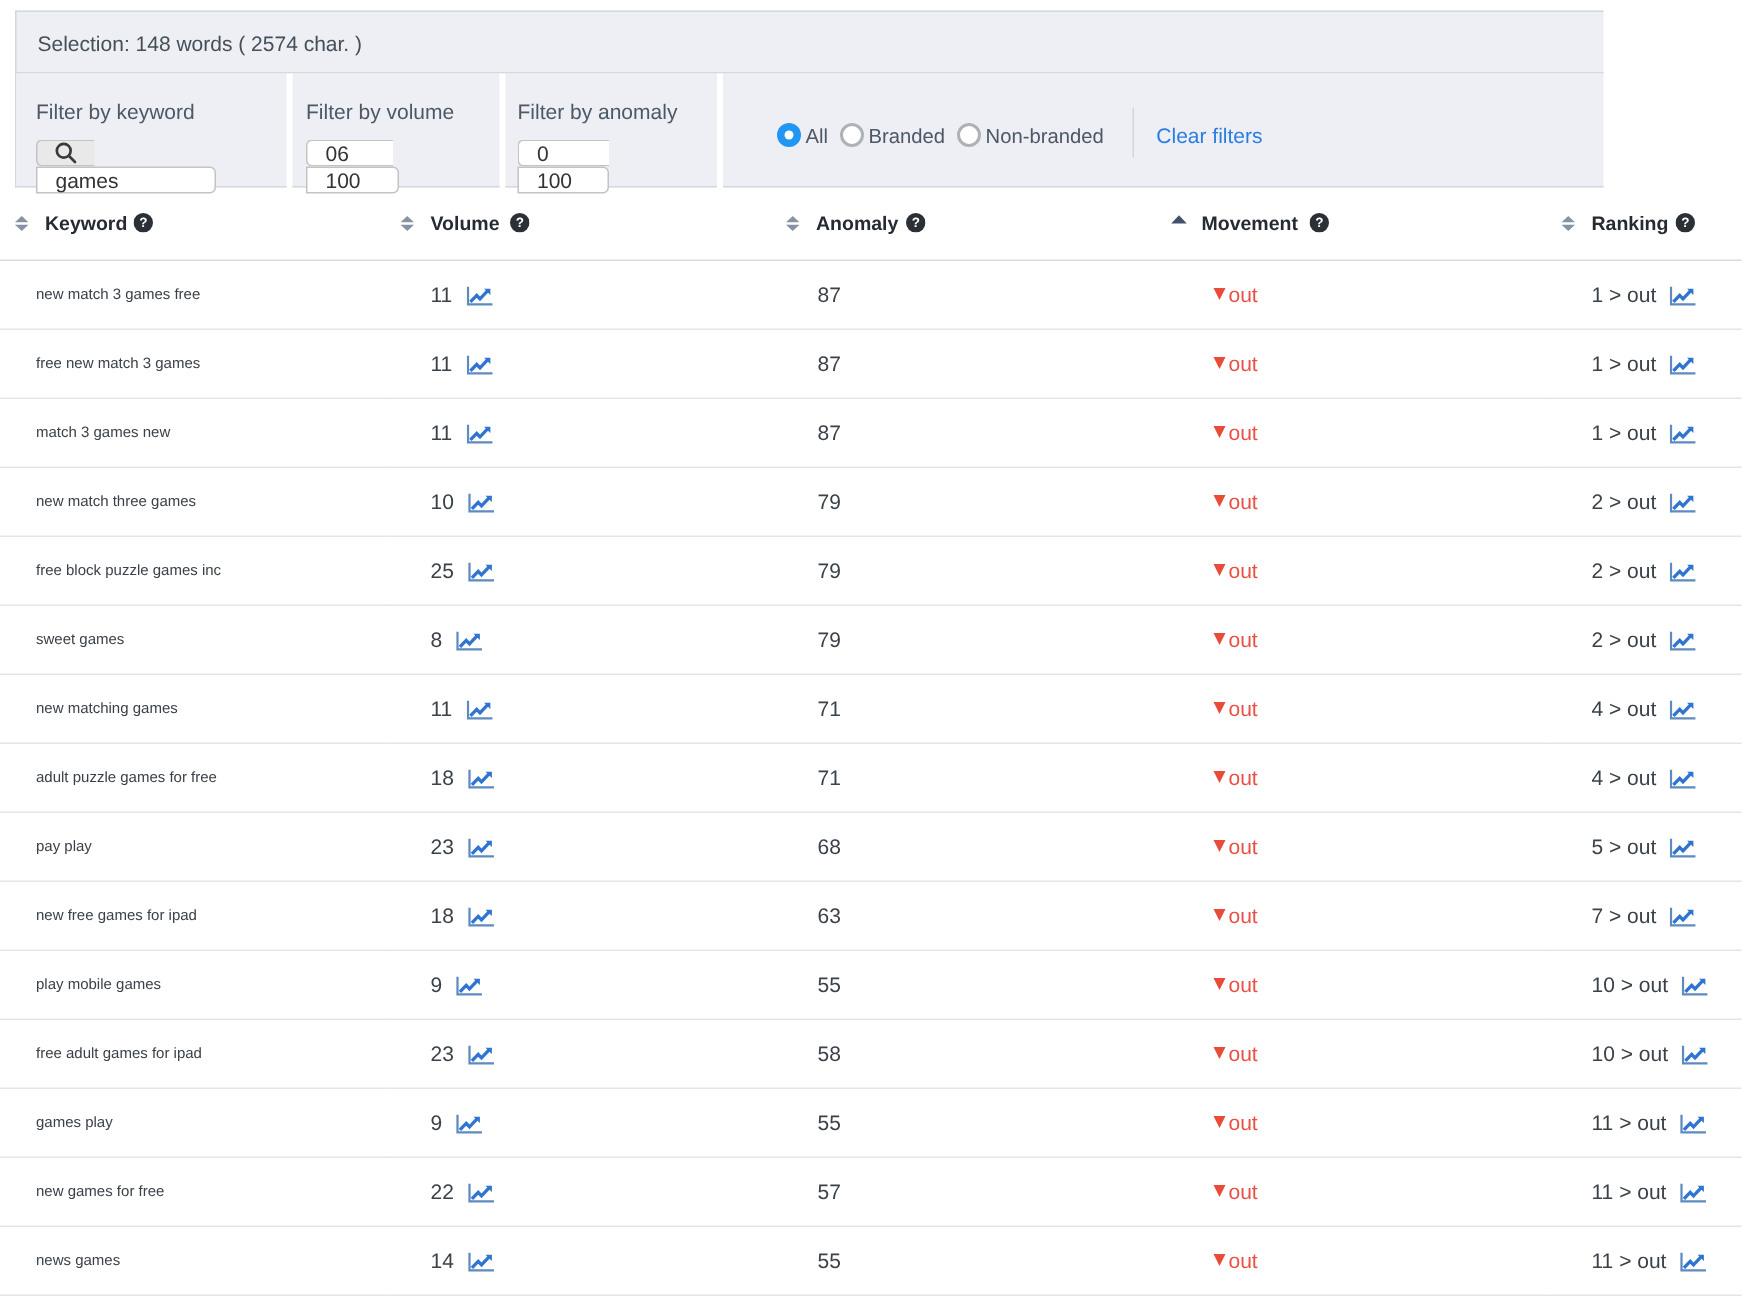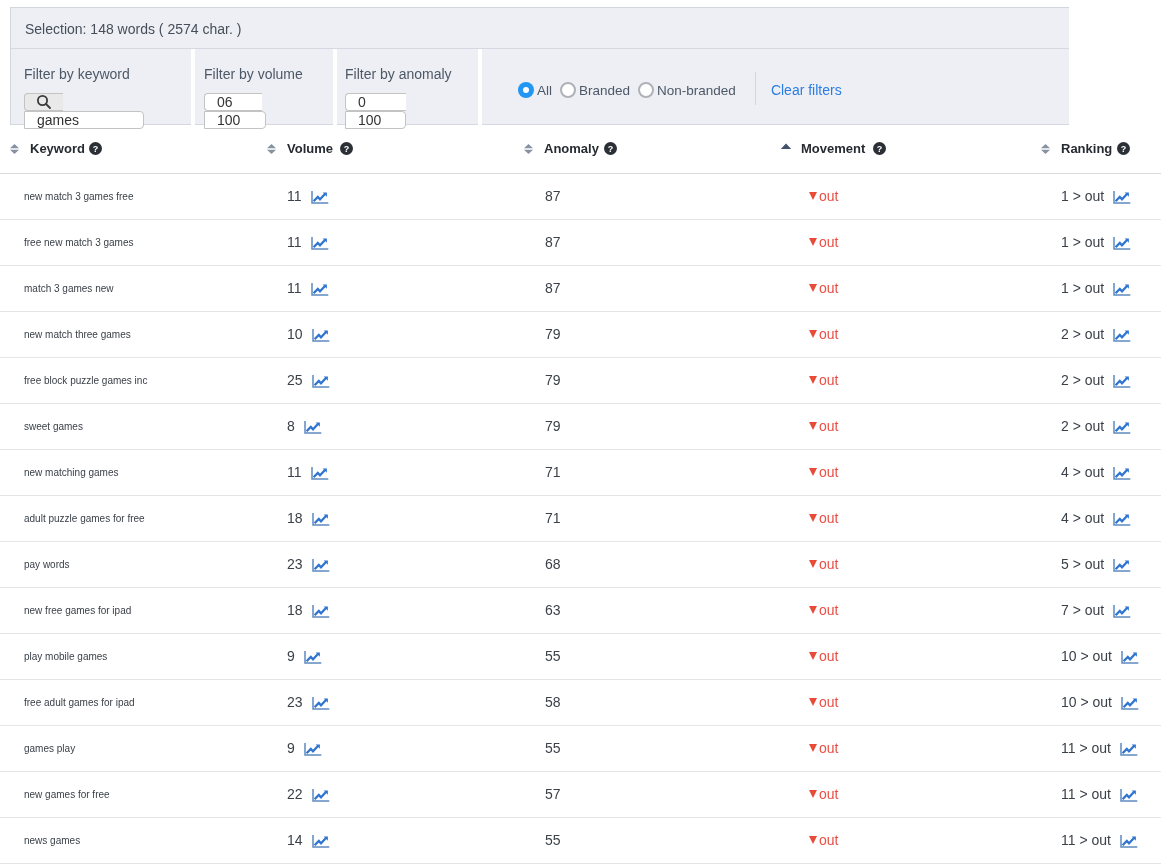--- a/index.html
+++ b/index.html
@@ -375,21 +375,21 @@
           <div class="cellflex">4 &gt; out<span class="ico2">
               <svg width="18" height="13" viewBox="0 0 18 13">
                 <path d="M1 0 V11.9 H17.3" stroke="#5d8ac0" stroke-width="1.5" fill="none"></path>
                 <path d="M2.6 10.3 L6.8 5.9 L9 8.3 L14.2 2.8" stroke="#2f74d0" stroke-width="2.2" fill="none"></path>
                 <path d="M11.7 1.5 H15.9 V5.7 Z" fill="#2f74d0"></path>
               </svg>
             </span></div>
         </td>
   </tr>
       <tr>
-    <td class="k">pay words</td>
+    <td class="k">pay play</td>
     <td class="v">
           <div class="cellflex">23<span class="ico">
               <svg width="18" height="13" viewBox="0 0 18 13">
                 <path d="M1 0 V11.9 H17.3" stroke="#5d8ac0" stroke-width="1.5" fill="none"></path>
                 <path d="M2.6 10.3 L6.8 5.9 L9 8.3 L14.2 2.8" stroke="#2f74d0" stroke-width="2.2" fill="none"></path>
                 <path d="M11.7 1.5 H15.9 V5.7 Z" fill="#2f74d0"></path>
               </svg>
             </span></div>
         </td>
     <td class="a">68</td>

